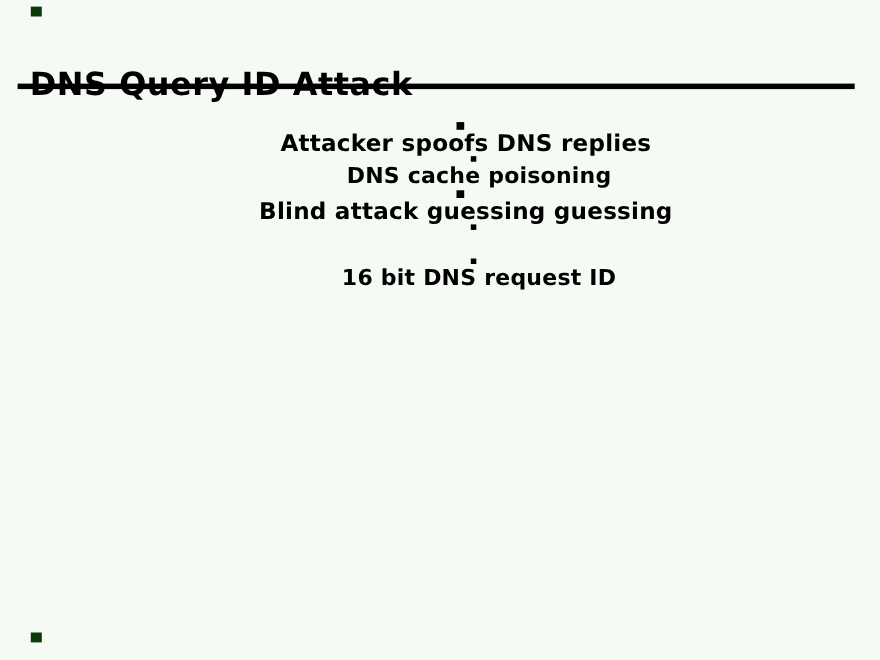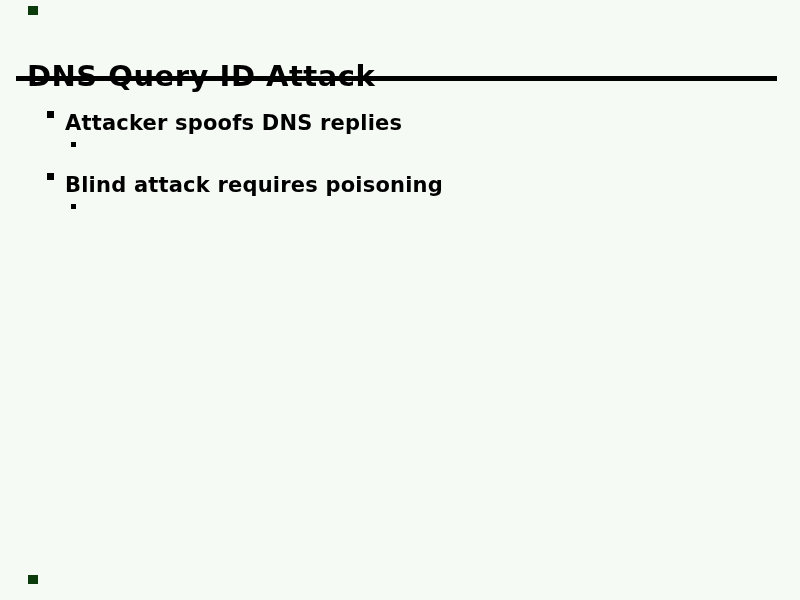--- a/index.html
+++ b/index.html
@@ -44,22 +44,24 @@
     height: 5px;
   }
   .bullet-list {
     position: absolute;
     left: 0;
     top: 111px;
     width: 800px;
   }
   .row {
     display: flex;
+    align-items: center;
     height: 31px;
     white-space: nowrap;
+    flex-direction: column;
   }
   .row.l1 { padding-left: 47px; font-size: 21px; font-weight: bold; }
   .row.l2 { padding-left: 71px; font-size: 20px; font-weight: bold; }
   .bullet {
     flex: 0 0 auto;
     background: #000;
     margin-right: 11px;
   }
   .row.l1 .bullet { width: 7px; height: 7px; }
   .row.l2 .bullet { width: 5px; height: 5px; }
@@ -75,24 +77,29 @@
 
   <div class="title-rule" style="background: rgb(0, 0, 0);"></div>
 
   <div class="bullet-list">
       <div class="row l1">
         <span class="bullet" style="background: rgb(0, 0, 0);"></span>
         <span class="txt">Attacker spoofs DNS replies</span>
       </div>
       <div class="row l2">
         <span class="bullet" style="background: rgb(0, 0, 0);"></span>
+        <span class="txt">DNS cache poisoning</span>
       </div>
       <div class="row l1">
         <span class="bullet" style="background: rgb(0, 0, 0);"></span>
-        <span class="txt">Blind attack requires poisoning</span>
+        <span class="txt">Blind attack guessing guessing</span>
       </div>
       <div class="row l2">
         <span class="bullet" style="background: rgb(0, 0, 0);"></span>
+      </div>
+      <div class="row l2">
+        <span class="bullet" style="background: rgb(0, 0, 0);"></span>
+        <span class="txt">16 bit DNS request ID</span>
       </div>
     </div>
 
   <div class="corner-marker bottom" style="background: rgb(11, 58, 11);"></div>
 </div>
 
 </body></html>

